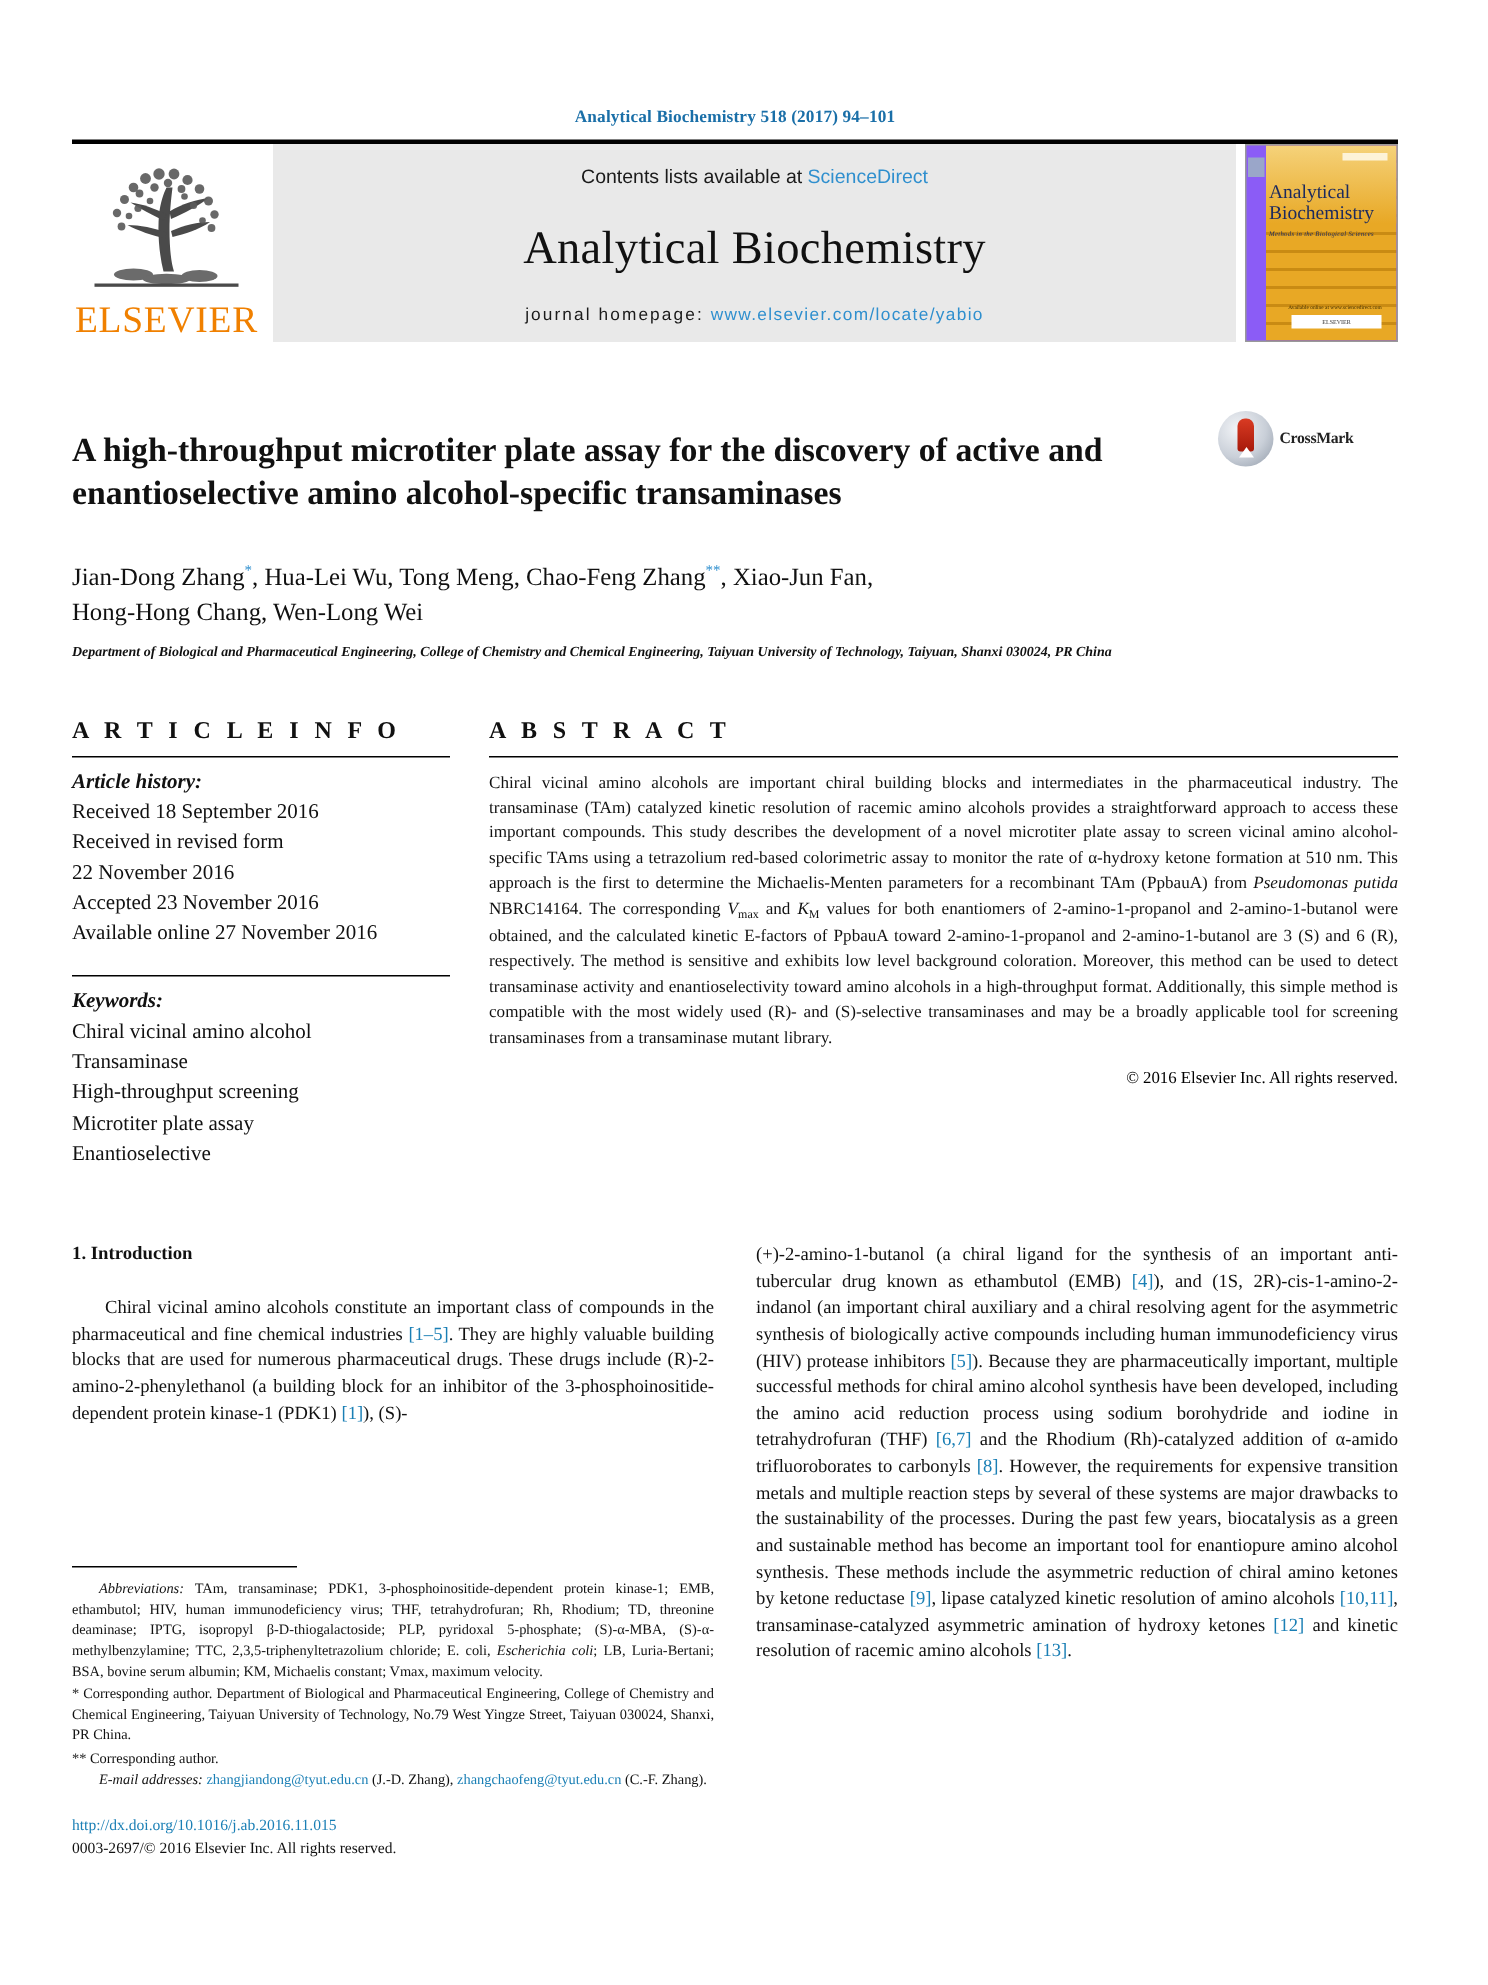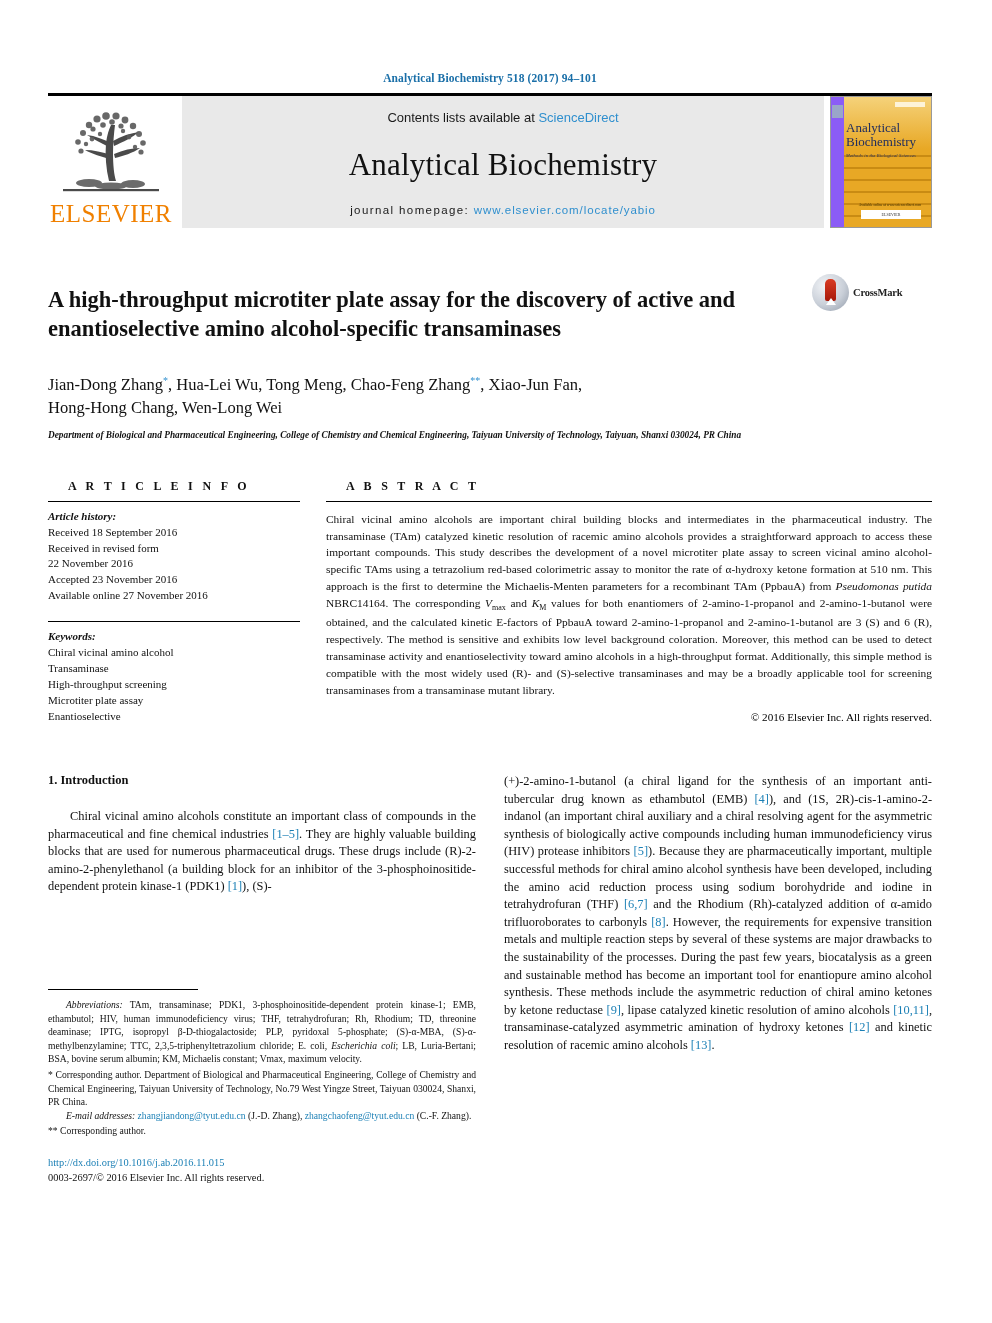--- a/index.html
+++ b/index.html
@@ -241,31 +241,30 @@
   
   .infoabs {
     margin-top: 36px;
     display: flex;
   }
   .col-info { flex: 0 0 252px; padding-right: 26px; }
   .col-abs  { flex: 1 1 auto; }
 
   .sec-head {
     font-family: "Liberation Serif", serif;
-    font-size: 12px;
+    font-size: 16px;
     font-weight: bold;
     letter-spacing: 3.3px;
     color: #111;
     margin-bottom: 7px;
-    margin-left: 20px;
   }
   .rule { border-top: 1.6px solid #000; }
 
   .info-block {
-    font-size: 11px;
+    font-size: 14px;
     line-height: 1.45;
     padding-top: 7px;
     color: #111;
   }
   .info-block .lbl {
     font-style: italic;
     font-weight: bold;
   }
   .info-gap { height: 17px; }
   .kw-rule { border-top: 1.6px solid #000; }
@@ -483,25 +482,25 @@
       </p>
 
       <div class="footnotes">
         <div class="fn-rule"></div>
         <p class="fn fn-ab">
           <i>Abbreviations:</i><span> TAm, transaminase; PDK1, 3-phosphoinositide-dependent protein kinase-1; EMB, ethambutol; HIV, human immunodeficiency virus; THF, tetrahydrofuran; Rh, Rhodium; TD, threonine deaminase; IPTG, isopropyl β-D-thiogalactoside; PLP, pyridoxal 5-phosphate; (S)-α-MBA, (S)-α-methylbenzylamine; TTC, 2,3,5-triphenyltetrazolium chloride; </span><span>E. coli</span><span>, </span><i>Escherichia coli</i><span>; LB, Luria-Bertani; BSA, bovine serum albumin; KM, Michaelis constant; Vmax, maximum velocity.</span>
         </p>
         <p class="fn fn-corr">
           <span>*</span><span> Corresponding author. Department of Biological and Pharmaceutical Engineering, College of Chemistry and Chemical Engineering, Taiyuan University of Technology, No.79 West Yingze Street, Taiyuan 030024, Shanxi, PR China.</span>
         </p>
+        <p class="fn fn-corr">
+          <span>**</span><span> Corresponding author.</span>
+        </p>
         <p class="fn fn-ab">
           <i>E-mail addresses:</i> <span class="link">zhangjiandong@tyut.edu.cn</span><span> (J.-D. Zhang), </span><span class="link">zhangchaofeng@tyut.edu.cn</span><span> (C.-F. Zhang).</span>
-        </p>
-        <p class="fn fn-corr">
-          <span>**</span><span> Corresponding author.</span>
         </p>
         <div class="doi">http://dx.doi.org/10.1016/j.ab.2016.11.015</div>
         <div class="issn">0003-2697/© 2016 Elsevier Inc. All rights reserved.</div>
       </div>
     </div>
 
     <div class="bcol">
       <p class="para noind">
         <span>(+)-2-amino-1-butanol (a chiral ligand for the synthesis of an important anti-tubercular drug known as ethambutol (EMB) </span><span class="ref">[4]</span><span>), and (1S, 2R)-cis-1-amino-2-indanol (an important chiral auxiliary and a chiral resolving agent for the asymmetric synthesis of biologically active compounds including human immunodeficiency virus (HIV) protease inhibitors </span><span class="ref">[5]</span><span>). Because they are pharmaceutically important, multiple successful methods for chiral amino alcohol synthesis have been developed, including the amino acid reduction process using sodium borohydride and iodine in tetrahydrofuran (THF) </span><span class="ref">[6,7]</span><span> and the Rhodium (Rh)-catalyzed addition of α-amido trifluoroborates to carbonyls </span><span class="ref">[8]</span><span>. However, the requirements for expensive transition metals and multiple reaction steps by several of these systems are major drawbacks to the sustainability of the processes. During the past few years, biocatalysis as a green and sustainable method has become an important tool for enantiopure amino alcohol synthesis. These methods include the asymmetric reduction of chiral amino ketones by ketone reductase </span><span class="ref">[9]</span><span>, lipase catalyzed kinetic resolution of amino alcohols </span><span class="ref">[10,11]</span><span>, transaminase-catalyzed asymmetric amination of hydroxy ketones </span><span class="ref">[12]</span><span> and kinetic resolution of racemic amino alcohols </span><span class="ref">[13]</span><span>.</span>
       </p>

